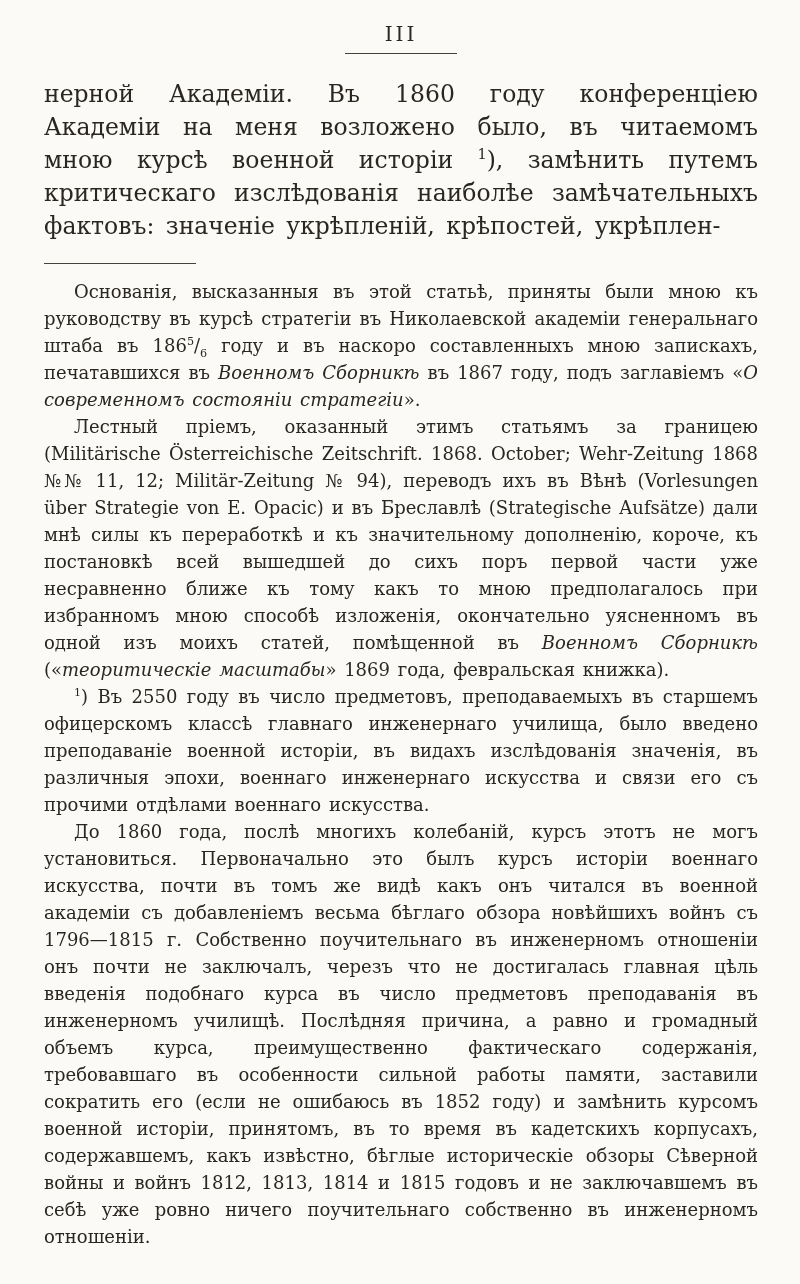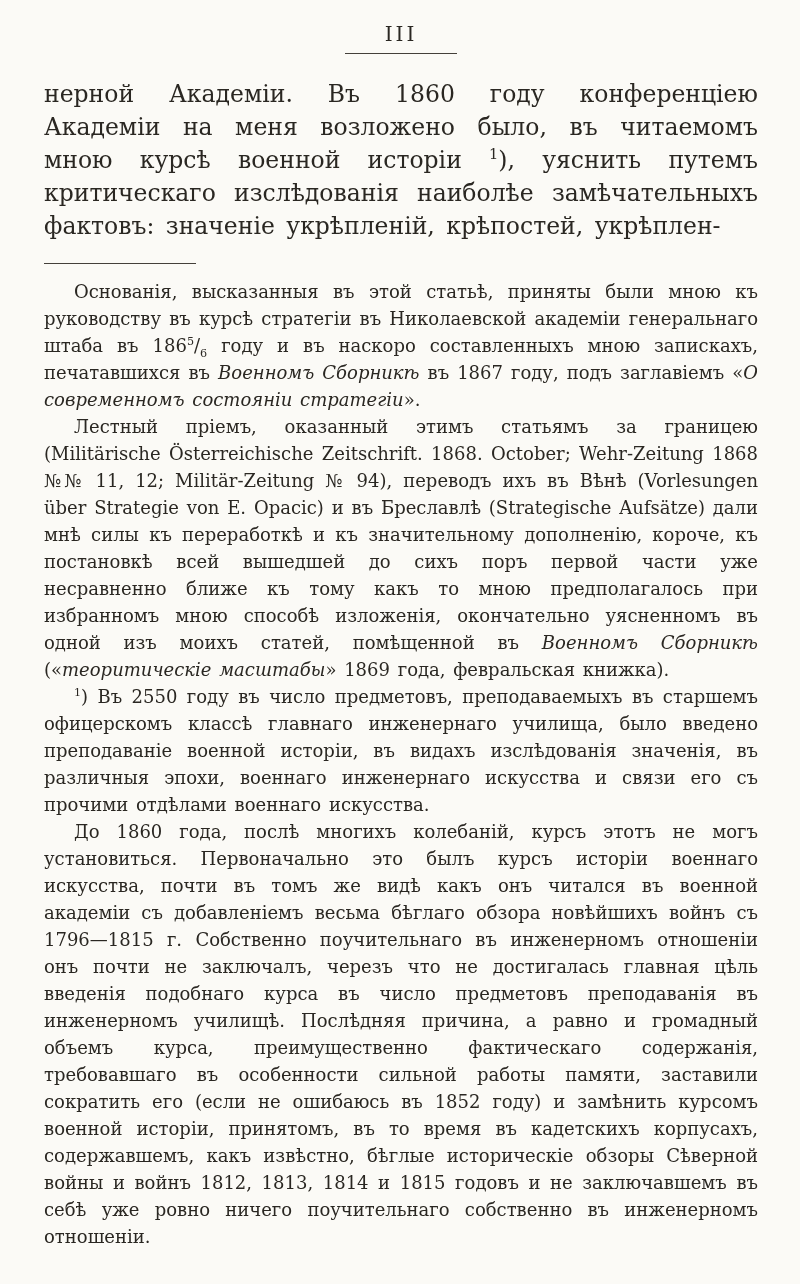--- a/index.html
+++ b/index.html
@@ -52,21 +52,21 @@
 </head>
 <body>
 
 <div class="page">
   <header class="page-header">
     <div class="page-number">III</div>
     <div class="page-number-rule"></div>
   </header>
 
   <main class="body-text">
-      <p class="body-para" style="text-indent: 0px;"><span>нерной Академіи. Въ 1860 году конференціею Академіи на меня возложено было, въ читаемомъ мною курсѣ военной исторіи </span><sup>1</sup><span>), уяснить путемъ критическаго изслѣдованія наиболѣе замѣчательныхъ фактовъ: значеніе укрѣпленій, крѣпостей, укрѣплен-</span></p>
+      <p class="body-para" style="text-indent: 0px;"><span>нерной Академіи. Въ 1860 году конференціею Академіи на меня возложено было, въ читаемомъ мною курсѣ военной исторіи </span><sup>1</sup><span>), замѣнить путемъ критическаго изслѣдованія наиболѣе замѣчательныхъ фактовъ: значеніе укрѣпленій, крѣпостей, укрѣплен-</span></p>
     </main>
 
   <div class="footnote-rule"></div>
 
   <section class="footnote">
       <p class="fn-para"><span>Основанія, высказанныя въ этой статьѣ, приняты были мною къ руководству въ курсѣ стратегіи въ Николаевской академіи генеральнаго штаба въ 186</span><sup>5</sup><span>/</span><sub>6</sub><span> году и въ наскоро составленныхъ мною запискахъ, печатавшихся въ </span><span class="it">Военномъ Сборникѣ</span><span> въ 1867 году, подъ заглавіемъ «</span><span class="it">О современномъ состояніи стратегіи</span><span>».</span></p>
       <p class="fn-para"><span>Лестный пріемъ, оказанный этимъ статьямъ за границею (Militärische Österreichische Zeitschrift. 1868. October; Wehr-Zeitung 1868 №№ 11, 12; Militär-Zeitung № 94), переводъ ихъ въ Вѣнѣ (Vorlesungen über Strategie von E. Opacic) и въ Бреславлѣ (Strategische Aufsätze) дали мнѣ силы къ переработкѣ и къ значительному дополненію, короче, къ постановкѣ всей вышедшей до сихъ поръ первой части уже несравненно ближе къ тому какъ то мною предполагалось при избранномъ мною способѣ изложенія, окончательно уясненномъ въ одной изъ моихъ статей, помѣщенной въ </span><span class="it">Военномъ Сборникѣ</span><span> («</span><span class="it">теоритическіе масштабы</span><span>» 1869 года, февральская книжка).</span></p>
       <p class="fn-para"><sup>1</sup><span>) Въ 2550 году въ число предметовъ, преподаваемыхъ въ старшемъ офицерскомъ классѣ главнаго инженернаго училища, было введено преподаваніе военной исторіи, въ видахъ изслѣдованія значенія, въ различныя эпохи, военнаго инженернаго искусства и связи его съ прочими отдѣлами военнаго искусства.</span></p>
       <p class="fn-para"><span>До 1860 года, послѣ многихъ колебаній, курсъ этотъ не могъ установиться. Первоначально это былъ курсъ исторіи военнаго искусства, почти въ томъ же видѣ какъ онъ читался въ военной академіи съ добавленіемъ весьма бѣглаго обзора новѣйшихъ войнъ съ 1796—1815 г. Собственно поучительнаго въ инженерномъ отношеніи онъ почти не заключалъ, черезъ что не достигалась главная цѣль введенія подобнаго курса въ число предметовъ преподаванія въ инженерномъ училищѣ. Послѣдняя причина, а равно и громадный объемъ курса, преимущественно фактическаго содержанія, требовавшаго въ особенности сильной работы памяти, заставили сократить его (если не ошибаюсь въ 1852 году) и замѣнить курсомъ военной исторіи, принятомъ, въ то время въ кадетскихъ корпусахъ, содержавшемъ, какъ извѣстно, бѣглые историческіе обзоры Сѣверной войны и войнъ 1812, 1813, 1814 и 1815 годовъ и не заключавшемъ въ себѣ уже ровно ничего поучительнаго собственно въ инженерномъ отношеніи.</span></p>
     </section>

